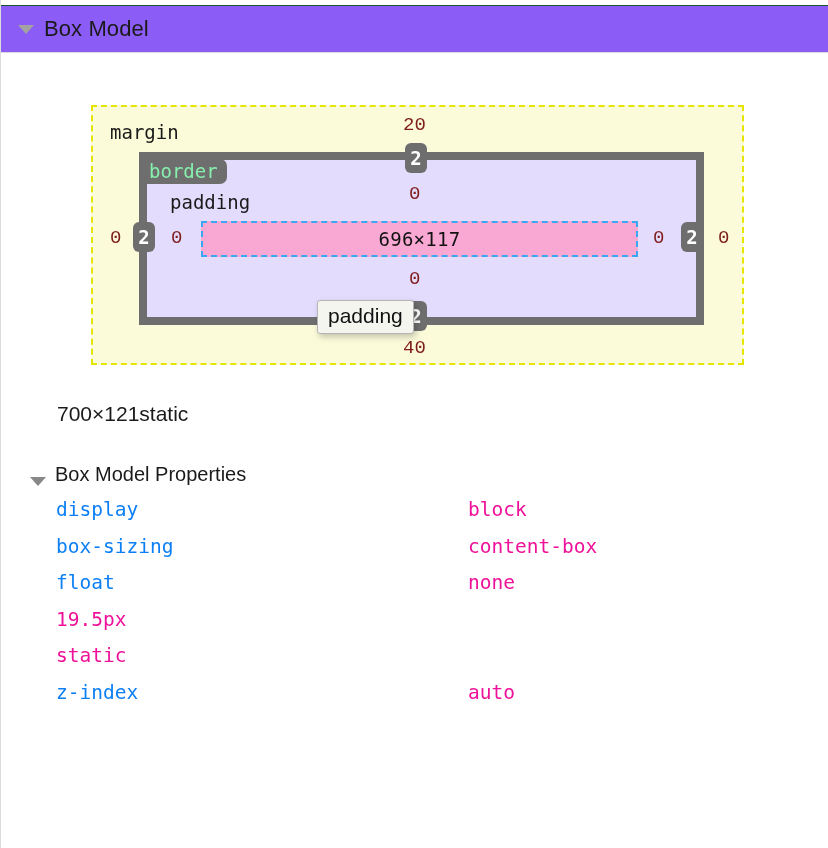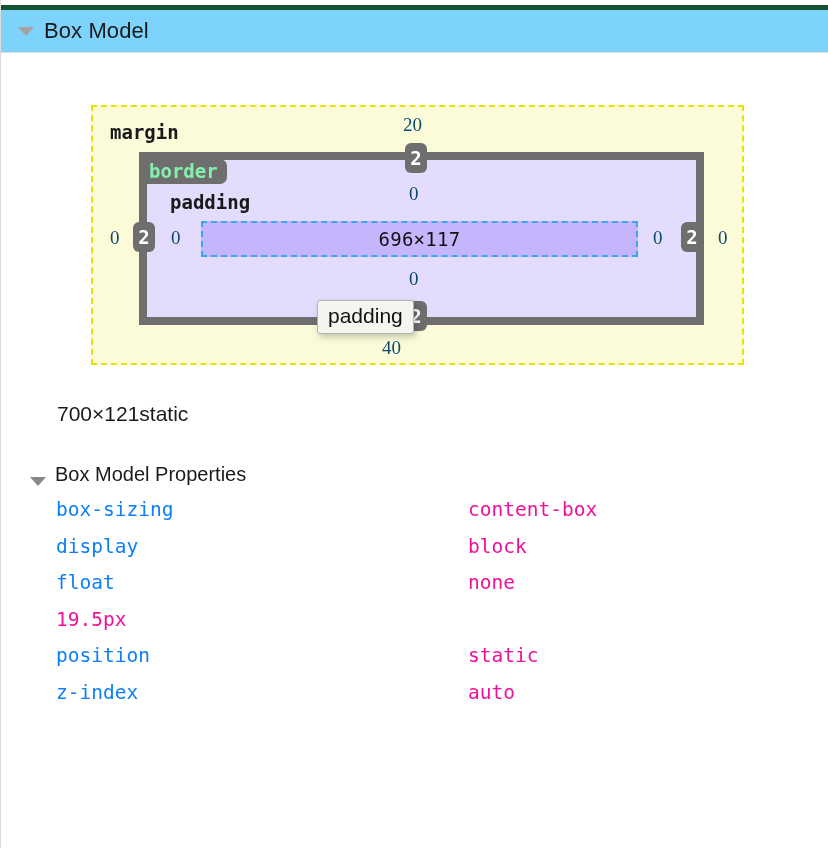--- a/index.html
+++ b/index.html
@@ -22,22 +22,22 @@
     left: 0; top: 0;
     width: 1px; height: 848px;
     background: #dcdcdc;
   }
 
   
   #section-header {
     position: absolute;
     left: 1px; top: 5px;
     width: 827px; height: 48px;
-    background: #7dd3fc;
-    border-top: 5px solid #14532d;
+    background: #8b5cf6;
+    border-top: 1px solid #14532d;
     border-bottom: 1px solid #dcdcdc;
     box-sizing: border-box;
     display: flex;
     align-items: center;
   }
   #section-header .tri {
     margin-left: 17px;
     margin-right: 10px;
   }
   .tri {
@@ -83,65 +83,64 @@
     position: absolute;
     left: 8px; top: 8px;
     right: 8px; bottom: 8px;
     background: #e4dcfd;
   }
   
   #content-box {
     position: absolute;
     left: 201px; top: 221px;
     width: 437px; height: 36px;
-    background: #c4b5fd;
+    background: #f9a8d4;
     border: 2px dashed #3ba7f0;
     box-sizing: border-box;
     display: flex;
     align-items: center;
     justify-content: center;
   }
   #content-size {
     font-family: "DejaVu Sans Mono", "Liberation Mono", monospace;
     font-size: 19px;
     color: #111111;
     letter-spacing: 0.3px;
   }
 
   
   .region-label {
     position: absolute;
     font-family: "DejaVu Sans Mono", "Liberation Mono", monospace;
     font-size: 19px;
     color: #1a1a1a;
     white-space: nowrap;
-    font-weight: bold;
   }
   #label-margin  { left: 110px; top: 121px; }
   #label-padding { left: 170px; top: 191px; }
   #label-border  {
     left: 144px; top: 159px;
     color: #86efac;
     background: #6e6e6e;
     padding: 1px 9px 2px 5px;
     border-radius: 0 7px 7px 0;
   }
 
   
   .val {
     position: absolute;
-    font-family: Liberation Serif, serif;
+    font-family: Liberation Mono, monospace;
     font-size: 19px;
-    color: #0c4a6e;
+    color: #7f1d1d;
     white-space: nowrap;
     text-align: center;
   }
   
   #m-top    { left: 403px; top: 114px; }
-  #m-bottom { left: 382px; top: 337px; }
+  #m-bottom { left: 403px; top: 337px; }
   #m-left   { left: 110px; top: 227px; }
   #m-right  { left: 718px; top: 227px; }
   
   #p-top    { left: 409px; top: 183px; }
   #p-bottom { left: 409px; top: 268px; }
   #p-left   { left: 171px; top: 227px; }
   #p-right  { left: 653px; top: 227px; }
 
   
   .badge {
@@ -278,35 +277,34 @@
   <span id="elem-position">static</span>
 </div>
 
 <div id="props-header">
   <span class="tri dark"></span>
   <span id="props-title">Box Model Properties</span>
 </div>
 
 <div id="props-list">
   <div class="prop-row">
+    <span class="prop-name">display</span>
+    <span class="prop-value">block</span>
+  </div>
+  <div class="prop-row">
     <span class="prop-name">box-sizing</span>
     <span class="prop-value">content-box</span>
   </div>
   <div class="prop-row">
-    <span class="prop-name">display</span>
-    <span class="prop-value">block</span>
-  </div>
-  <div class="prop-row">
     <span class="prop-name">float</span>
     <span class="prop-value">none</span>
   </div>
   <div class="prop-row">
     <span class="prop-value">19.5px</span>
   </div>
   <div class="prop-row">
-    <span class="prop-name">position</span>
     <span class="prop-value">static</span>
   </div>
   <div class="prop-row">
     <span class="prop-name">z-index</span>
     <span class="prop-value">auto</span>
   </div>
 </div>
 
 </body></html>

